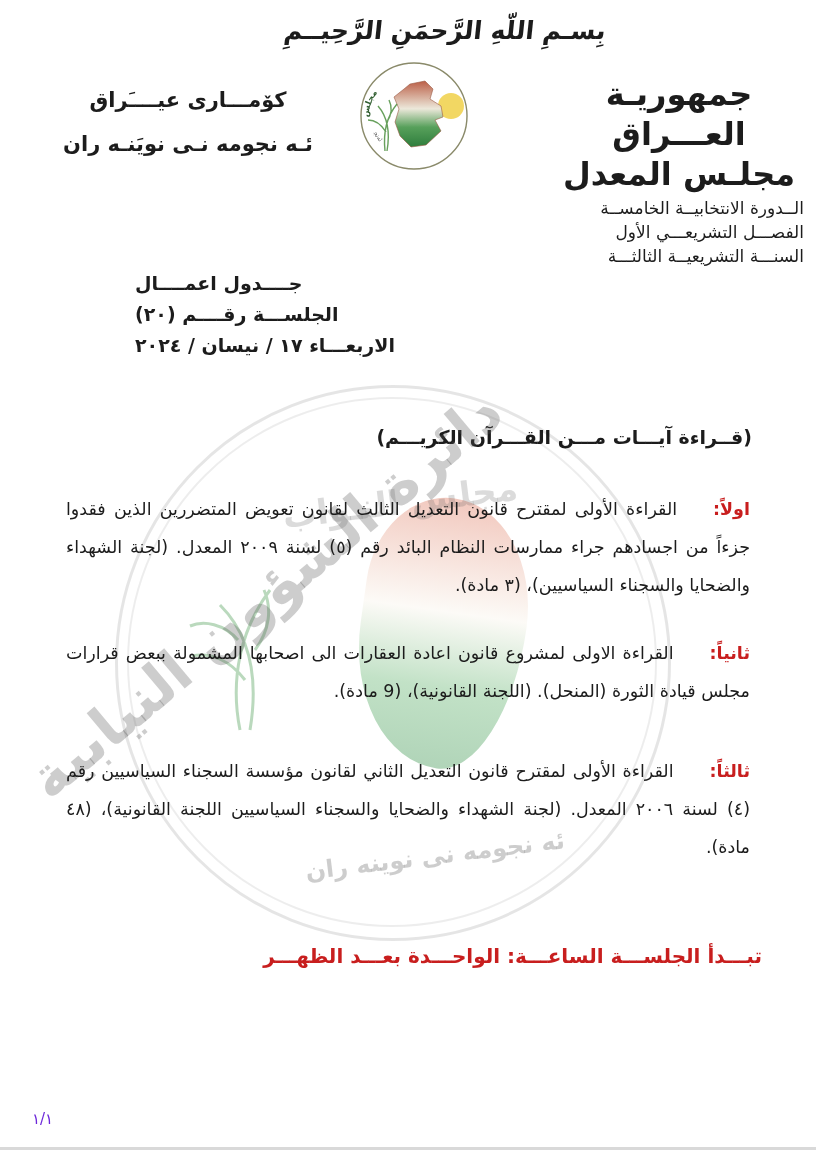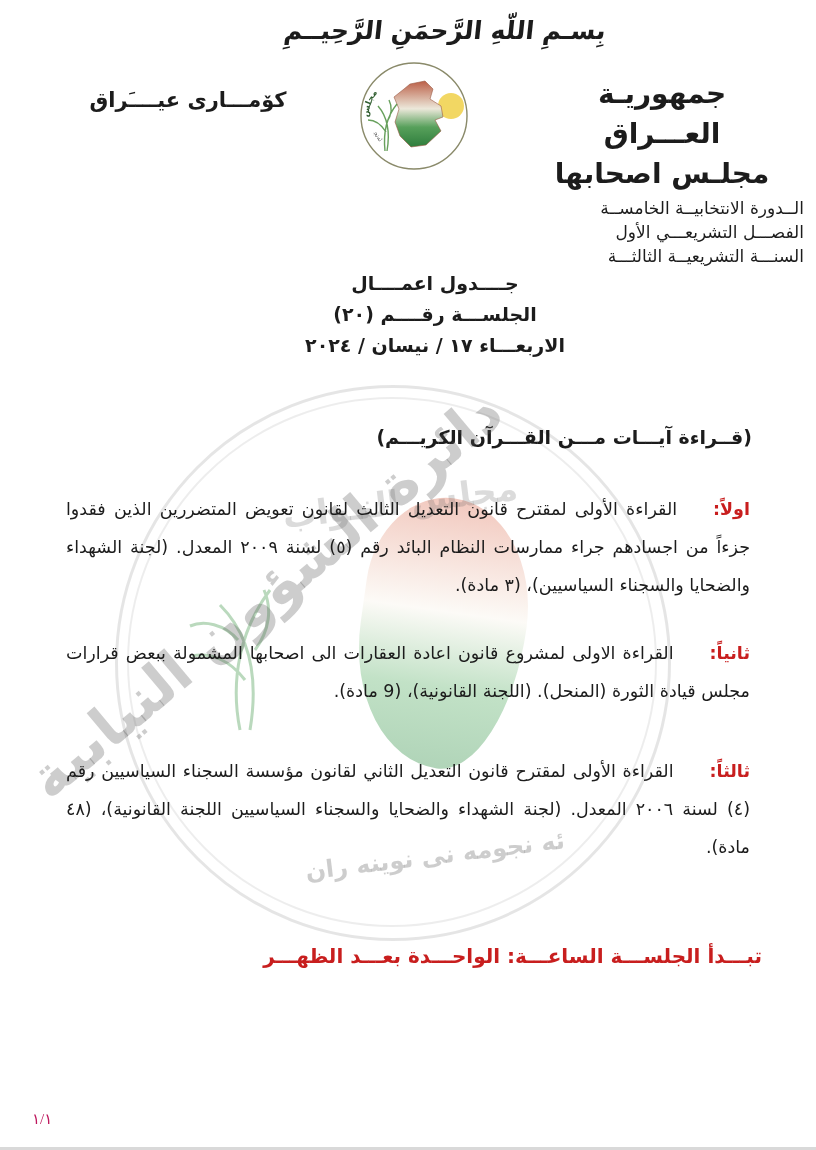--- a/index.html
+++ b/index.html
@@ -8,40 +8,40 @@
     background:#ffffff;overflow:hidden;direction:rtl;
     font-family:"DejaVu Sans",sans-serif;color:#1c1c1c;
   }
   .abs{position:absolute;}
   
   .bismillah{
     top:16px;left:250px;width:390px;text-align:center;
     font-size:25px;font-weight:bold;transform:skewX(-6deg);
     letter-spacing:-1px;
   }
-  .hdr-right{top:74px;right:29px;width:250px;text-align:center;
-    font-size:28px;font-weight:bold;line-height:40px;}
+  .hdr-right{top:74px;right:12px;width:250px;text-align:center;
+    font-size:32px;font-weight:bold;line-height:40px;}
   .hdr-left{top:78px;left:48px;width:280px;text-align:center;
     font-size:21px;font-weight:bold;line-height:44px;}
   .emblem{top:54px;left:354px;width:120px;height:120px;}
   .session{top:196px;right:12px;text-align:right;
     font-size:17px;font-weight:normal;line-height:24px;}
   
-  .title-block{top:268px;left:135px;width:600px;text-align:center;
+  .title-block{top:268px;left:135px;width:600px;text-align:left;
     font-size:19px;font-weight:bold;line-height:31px;}
   .quran{top:402px;right:64px;font-size:19px;font-weight:bold;margin-top:24px;}
   
   .items{top:490px;right:66px;left:66px;z-index:2;}
   .item{margin:0 0 30px 0;font-size:17.5px;line-height:38px;
     text-align:justify;text-align-last:right;}
   .item.gap-lg{margin-bottom:42px;}
   .item-label{font-weight:bold;margin-inline-end:8px;margin-left:36px;}
   .red{color:#c81e1e;}
   .footer-red{top:944px;right:54px;font-size:20px;font-weight:bold;z-index:2;}
-  .page-num{top:1110px;left:32px;font-size:15px;color:#be185d;direction:ltr;z-index:2;font-family:Liberation Serif, serif;}
+  .page-num{top:1110px;left:32px;font-size:15px;color:#6d28d9;direction:ltr;z-index:2;}
   .scan-edge{left:0;right:0;bottom:0;height:3px;background:#d9d9d9;z-index:3;}
   
   .wm{z-index:1;pointer-events:none;}
   .wm-circle{top:385px;left:115px;width:550px;height:550px;border-radius:50%;
     border:3px solid rgba(0,0,0,0.10);}
   .wm-circle-inner{top:397px;left:127px;width:526px;height:526px;border-radius:50%;
     border:2px solid rgba(0,0,0,0.07);}
   .wm-main{top:595px;left:265px;transform:translate(-50%,-50%) rotate(-40deg);
     font-size:58px;font-weight:bold;white-space:nowrap;color:rgba(90,90,90,0.30);
     letter-spacing:2px;}
@@ -69,25 +69,26 @@
     <path d="M60,210 C50,160 60,110 90,70 M70,210 C80,150 65,110 40,85 M65,160 C50,140 30,132 12,136 M75,130 C90,110 92,88 84,70 M58,120 C44,104 24,100 10,106" stroke="rgba(130,185,135,0.55)" stroke-width="3" fill="none"></path>
   </svg>
   <div class="abs wm wm-main">دائرة الشؤون النيابية</div>
   <div class="abs wm wm-secondary">مجلس النـواب</div>
   <div class="abs wm wm-kurdish">ئه نجومه نى نوينه ران</div>
 
   <div class="abs bismillah">بِسـمِ اللّهِ الرَّحمَنِ الرَّحِيــمِ</div>
 
   <div class="abs hdr-right">
     <div>جمهوريـة العـــراق</div>
-    <div>مجلـس اصحابها</div>
+    <div>مجلـس المعدل</div>
   </div>
 
   <div class="abs hdr-left">
     <div>كۆمـــارى عيــــَراق</div>
+    <div>ئـه نجومه نـى نويَنـه ران</div>
   </div>
 
   <svg class="abs emblem" viewBox="0 0 120 120">
     <defs>
       <linearGradient id="mapgrad" x1="0" y1="0" x2="0" y2="1">
         <stop offset="0" stop-color="#bb5f47"></stop>
         <stop offset="0.42" stop-color="#ece8da"></stop>
         <stop offset="0.7" stop-color="#57a05b"></stop>
         <stop offset="1" stop-color="#2e7d3c"></stop>
       </linearGradient>

